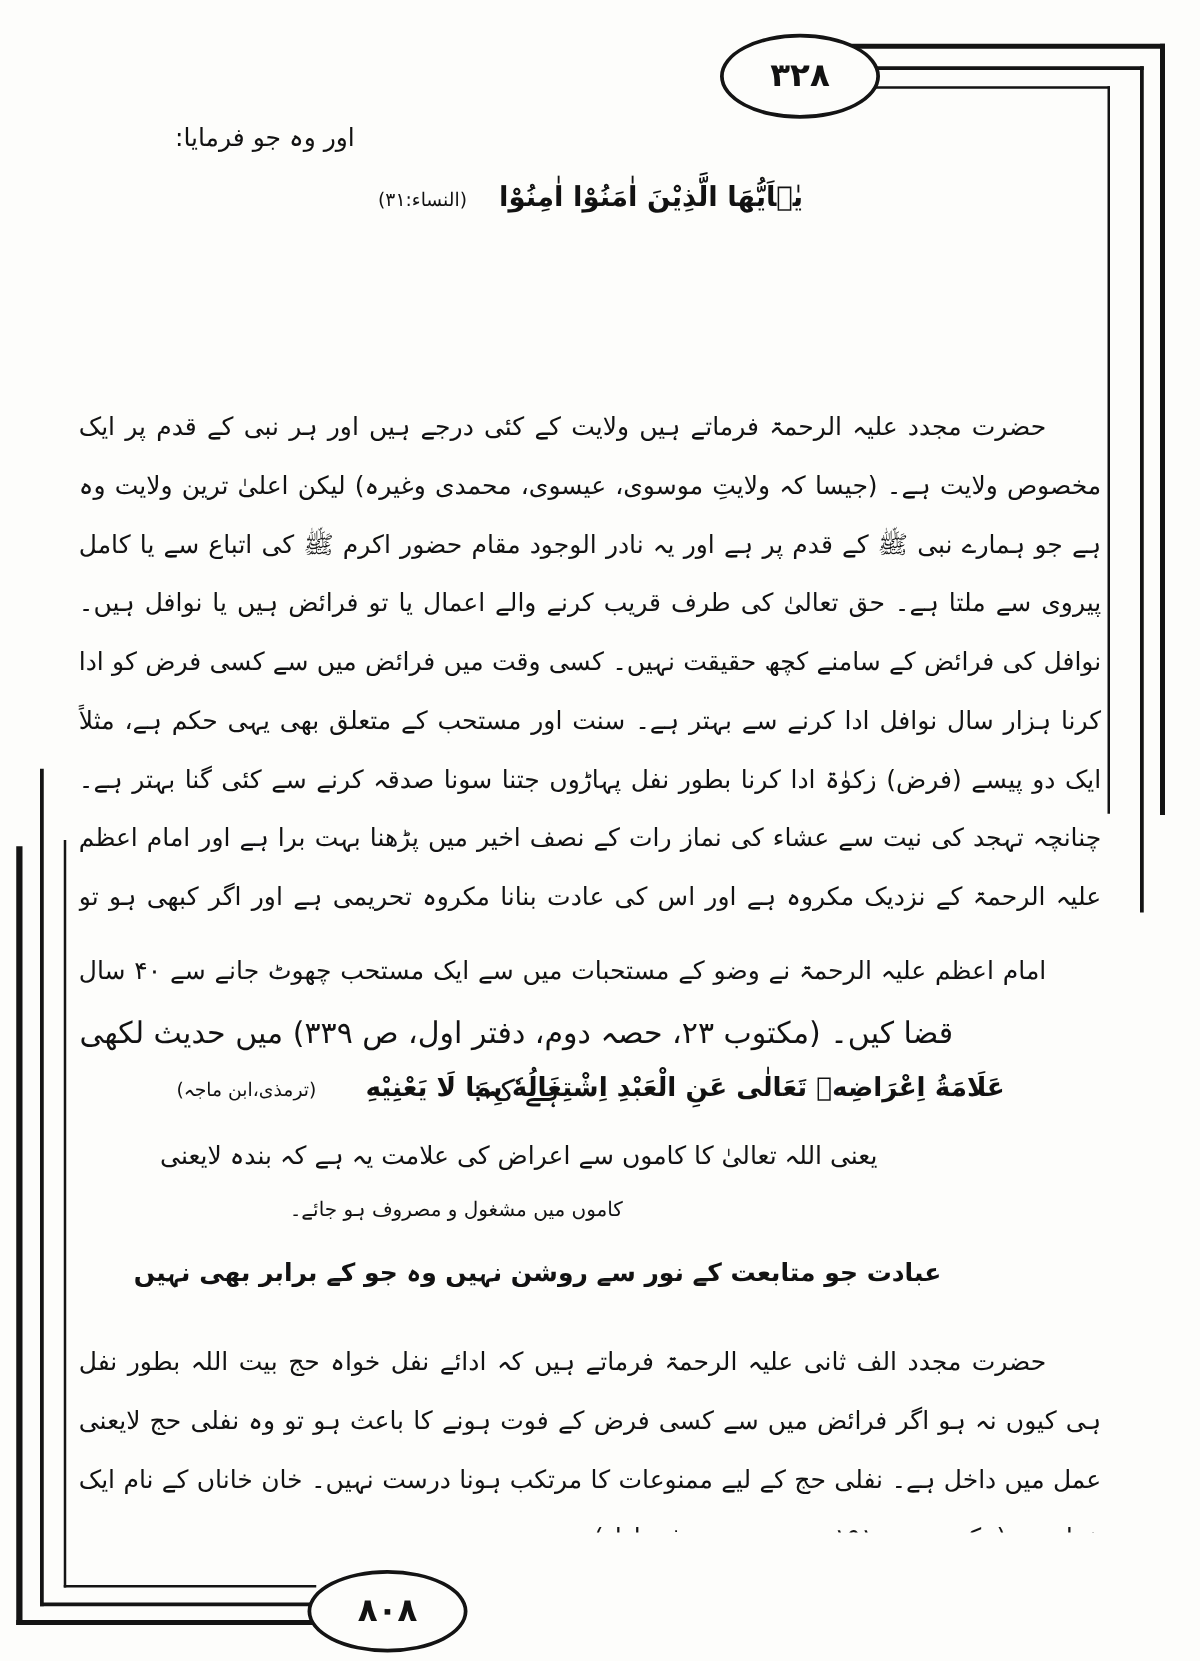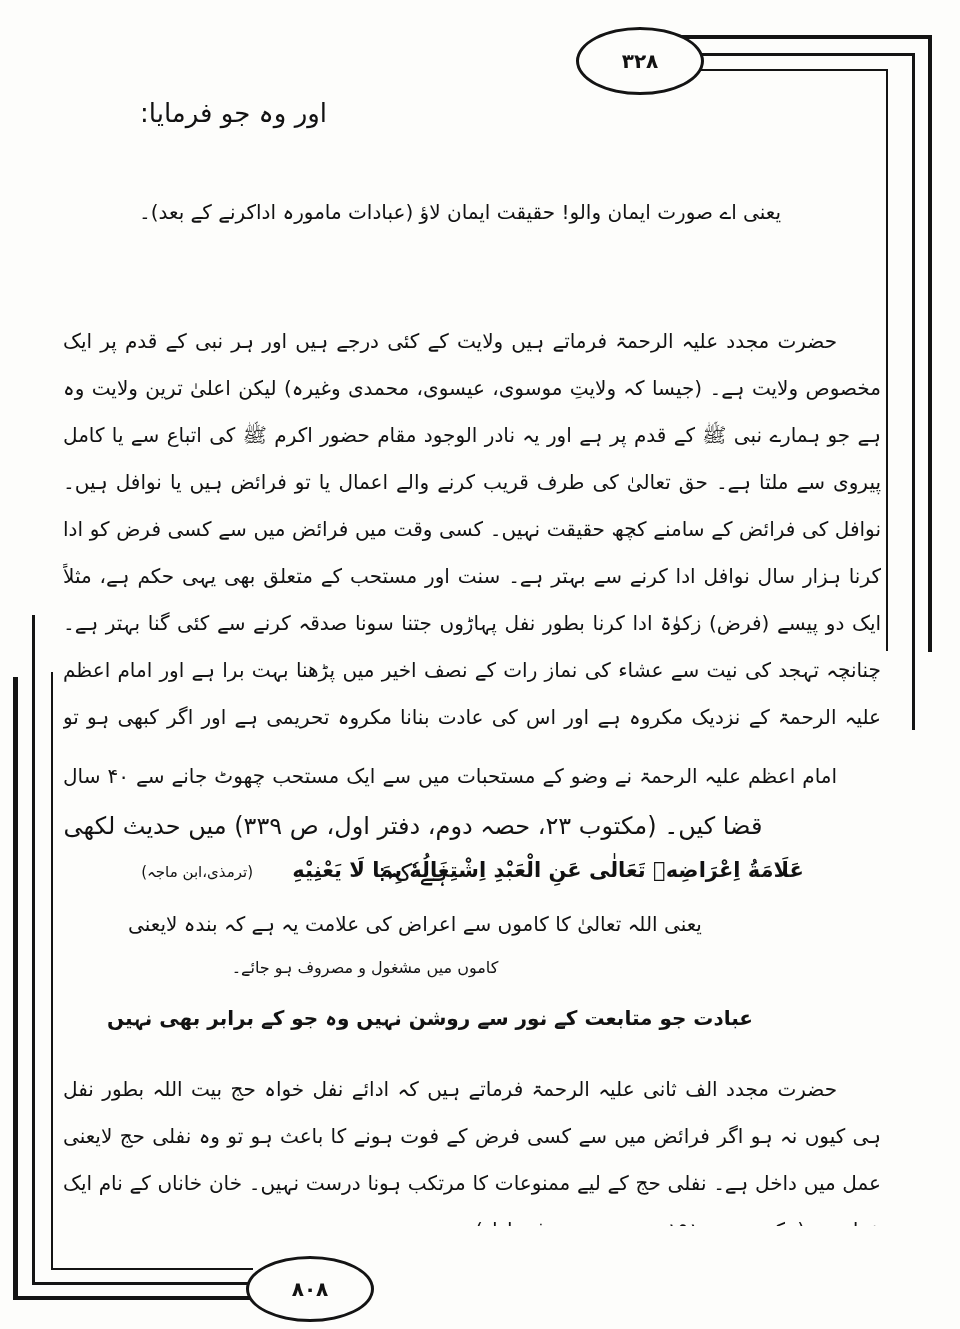--- a/index.html
+++ b/index.html
@@ -22,31 +22,31 @@
   
   .oval {
     position: absolute;
     border: 3px solid #141414;
     border-radius: 50%;
     background: #fdfdfb;
     display: flex;
     align-items: center;
     justify-content: center;
     font-weight: bold;
-    font-size: 20px;
+    font-size: 26px;
     z-index: 3;
     letter-spacing: 2px;
   }
   
   .tblock { position: absolute; direction: rtl; }
   .center { text-align: center; }
   .justify { text-align: justify; }
   .intro {
     top: 98px; right: 520px; width: 300px;
-    font-size: 26px; text-align: left;
+    font-size: 20px; text-align: left;
   }
   .verse {
     top: 146px; left: 65px; width: 815px;
     font-size: 22px; font-weight: bold;
   }
   .verse .ref { font-size: 15px; font-weight: normal; margin-right: 18px; }
   .translation {
     top: 200px; left: 100px; width: 720px;
     font-size: 20px;
   }
@@ -106,22 +106,25 @@
 
   <div class="oval" style="left:576px; top:27px; width:122px; height:62px;">
     <span>۳۲۸</span>
   </div>
   <div class="oval" style="left:246px; top:1256px; width:122px; height:60px;">
     <span>۸۰۸</span>
   </div>
 
   <div class="tblock intro">اور وہ جو فرمایا:</div>
 
+  <div class="tblock verse center">
+    <span>یٰۤاَیُّهَا الَّذِیْنَ اٰمَنُوْا اٰمِنُوْا</span>
+    <span class="ref">(النساء:۳۱)</span>
+  </div>
 
-  <div class="tblock translation center">یعنی اے صورت ایمان والو! حقیقت ایمان لاؤ (عبادات مامورہ اداکرنے کے بعد)۔</div>
 
 
   <div class="tblock para1 justify">حضرت مجدد علیہ الرحمۃ فرماتے ہیں ولایت کے کئی درجے ہیں اور ہر نبی کے قدم پر ایک مخصوص ولایت ہے۔ (جیسا کہ ولایتِ موسوی، عیسوی، محمدی وغیرہ) لیکن اعلیٰ ترین ولایت وہ ہے جو ہمارے نبی ﷺ کے قدم پر ہے اور یہ نادر الوجود مقام حضور اکرم ﷺ کی اتباع سے یا کامل پیروی سے ملتا ہے۔ حق تعالیٰ کی طرف قریب کرنے والے اعمال یا تو فرائض ہیں یا نوافل ہیں۔ نوافل کی فرائض کے سامنے کچھ حقیقت نہیں۔ کسی وقت میں فرائض میں سے کسی فرض کو ادا کرنا ہزار سال نوافل ادا کرنے سے بہتر ہے۔ سنت اور مستحب کے متعلق بھی یہی حکم ہے، مثلاً ایک دو پیسے (فرض) زکوٰۃ ادا کرنا بطور نفل پہاڑوں جتنا سونا صدقہ کرنے سے کئی گنا بہتر ہے۔ چنانچہ تہجد کی نیت سے عشاء کی نماز رات کے نصف اخیر میں پڑھنا بہت برا ہے اور امام اعظم علیہ الرحمۃ کے نزدیک مکروہ ہے اور اس کی عادت بنانا مکروہ تحریمی ہے اور اگر کبھی ہو تو مباح ہے۔</div>
 
   <div class="tblock para2l1 justify">امام اعظم علیہ الرحمۃ نے وضو کے مستحبات میں سے ایک مستحب چھوٹ جانے سے ۴۰ سال کی نمازیں</div>
   <div class="tblock para2l2 center">قضا کیں۔ (مکتوب ۲۳، حصہ دوم، دفتر اول، ص ۳۳۹) میں حدیث لکھی ہے کہ:</div>
 
   <div class="tblock hadith center">
     <span>عَلَامَةُ اِعْرَاضِهٖ تَعَالٰی عَنِ الْعَبْدِ اِشْتِغَالُهٗ بِمَا لَا یَعْنِیْهِ</span>
     <span class="ref">(ترمذی،ابن ماجہ)</span>

